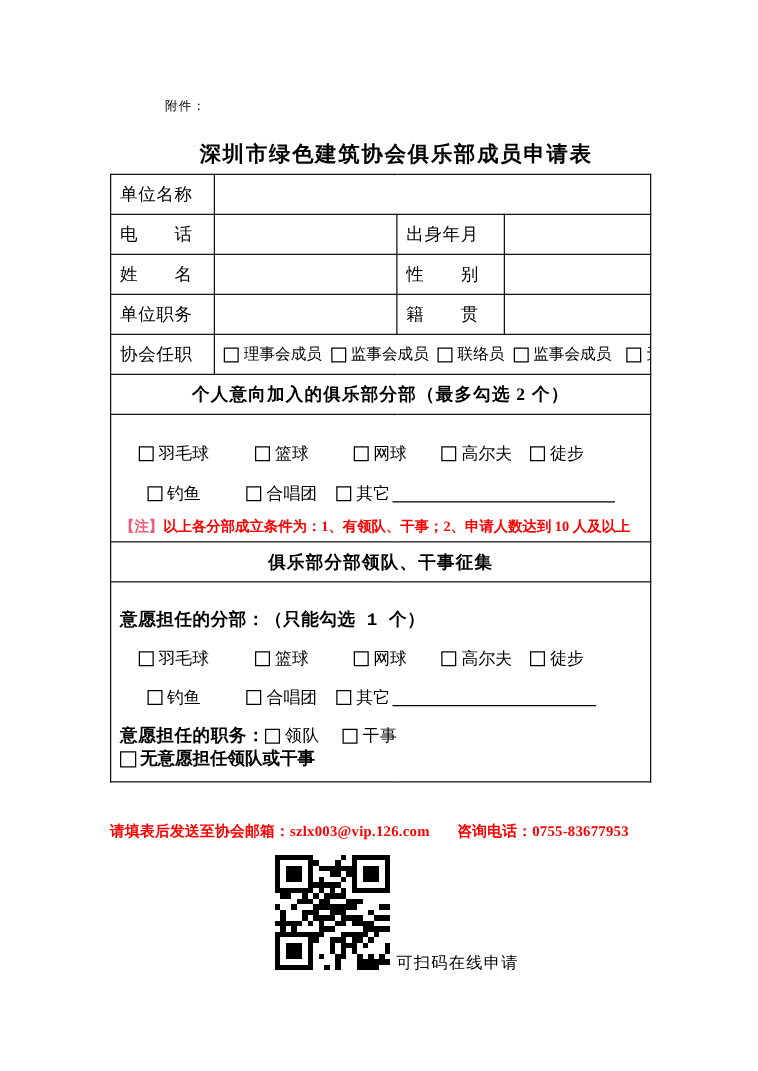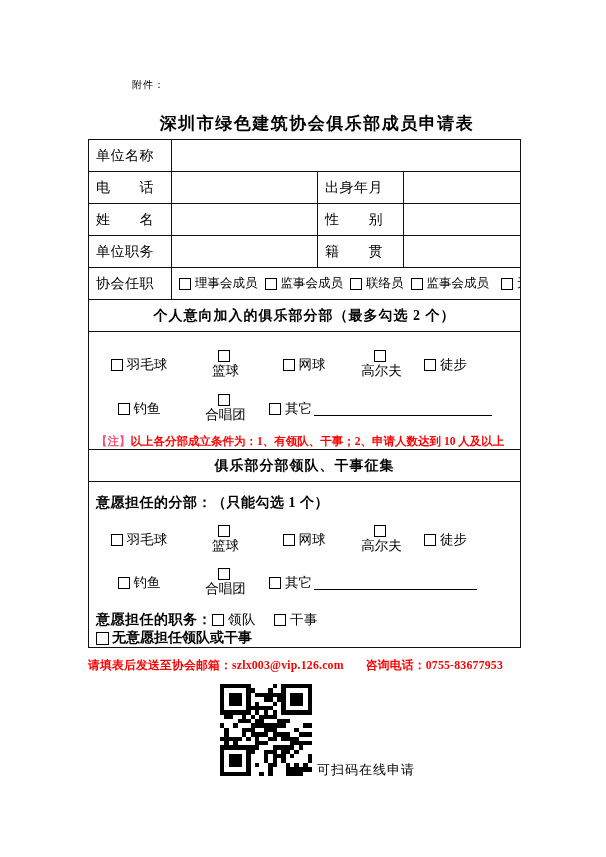--- a/index.html
+++ b/index.html
@@ -23,34 +23,34 @@
   td.lab{letter-spacing:0.5px;}
   tr.r td{height:31px;}
   td.sec-head{height:31px;text-align:center;font-weight:bold;font-size:14.5px;letter-spacing:1px;}
   td.big{vertical-align:top;padding:0 9px;}
   td.club-cell{height:101px;}
   td.lead-cell{height:159px;}
   .optrow{display:flex;align-items:center;font-size:13.5px;}
   .club-cell .optrow1{margin-top:18px;}
   .club-cell .optrow2{margin-top:14px;}
   .opt{display:inline-flex;align-items:center;justify-content:center;}
-  .ow1{width:86px;} .ow2{width:87px;flex-direction:column;} .ow3{width:70px;} .ow4{width:85px;flex-direction:column;}
+  .ow1{width:86px;} .ow2{width:87px;} .ow3{width:70px;} .ow4{width:85px;}
   .cb{width:10px;height:10px;border:1px solid #000;display:inline-block;
       margin-right:4px;flex:0 0 auto;background:#fff;}
   .fill-line{display:inline-block;height:1px;border-bottom:1px solid #000;
       margin-left:2px;transform:translateY(6px);}
   .fl1{width:178px;} .fl2{width:163px;}
   .note-line{margin-top:10px;font-size:11.5px;font-weight:bold;white-space:nowrap;}
   .note-tag{color:#f2587a;}
   .note-text{color:#fe0000;}
   .assoc-opts{display:flex;gap:7px;font-size:12.5px;align-items:center;white-space:nowrap;}
   .assoc-opts .opt:last-child{margin-left:5px;}
   .lead-cell .line{margin-top:12px;}
   .lead-cell .bold-line{font-weight:bold;font-size:14px;letter-spacing:0.5px;
-      display:flex;align-items:center;}
+      display:flex;align-items:center;font-family:Liberation Mono, monospace;}
   .lead-cell .optrow{margin-top:13px;}
   .lead-cell .duty-line{margin-top:13px;}
   .duty-line .opt{font-weight:normal;font-size:13.5px;margin-right:18px;}
   .duty-line .opt:first-of-type{margin-left:6px;}
   .noduty{margin-top:0;font-weight:bold;font-size:14px;display:flex;align-items:center;}
   .noduty .cb{margin-right:3px;width:11px;height:11px;}
   .footer-note{position:absolute;left:88px;top:658px;font-size:11.8px;font-weight:bold;
       color:#fe0000;white-space:nowrap;letter-spacing:0.2px;}
   .footer-note .gap{display:inline-block;width:22px;}
   .qr-wrap{position:absolute;left:220px;top:684px;width:92px;height:92px;}

